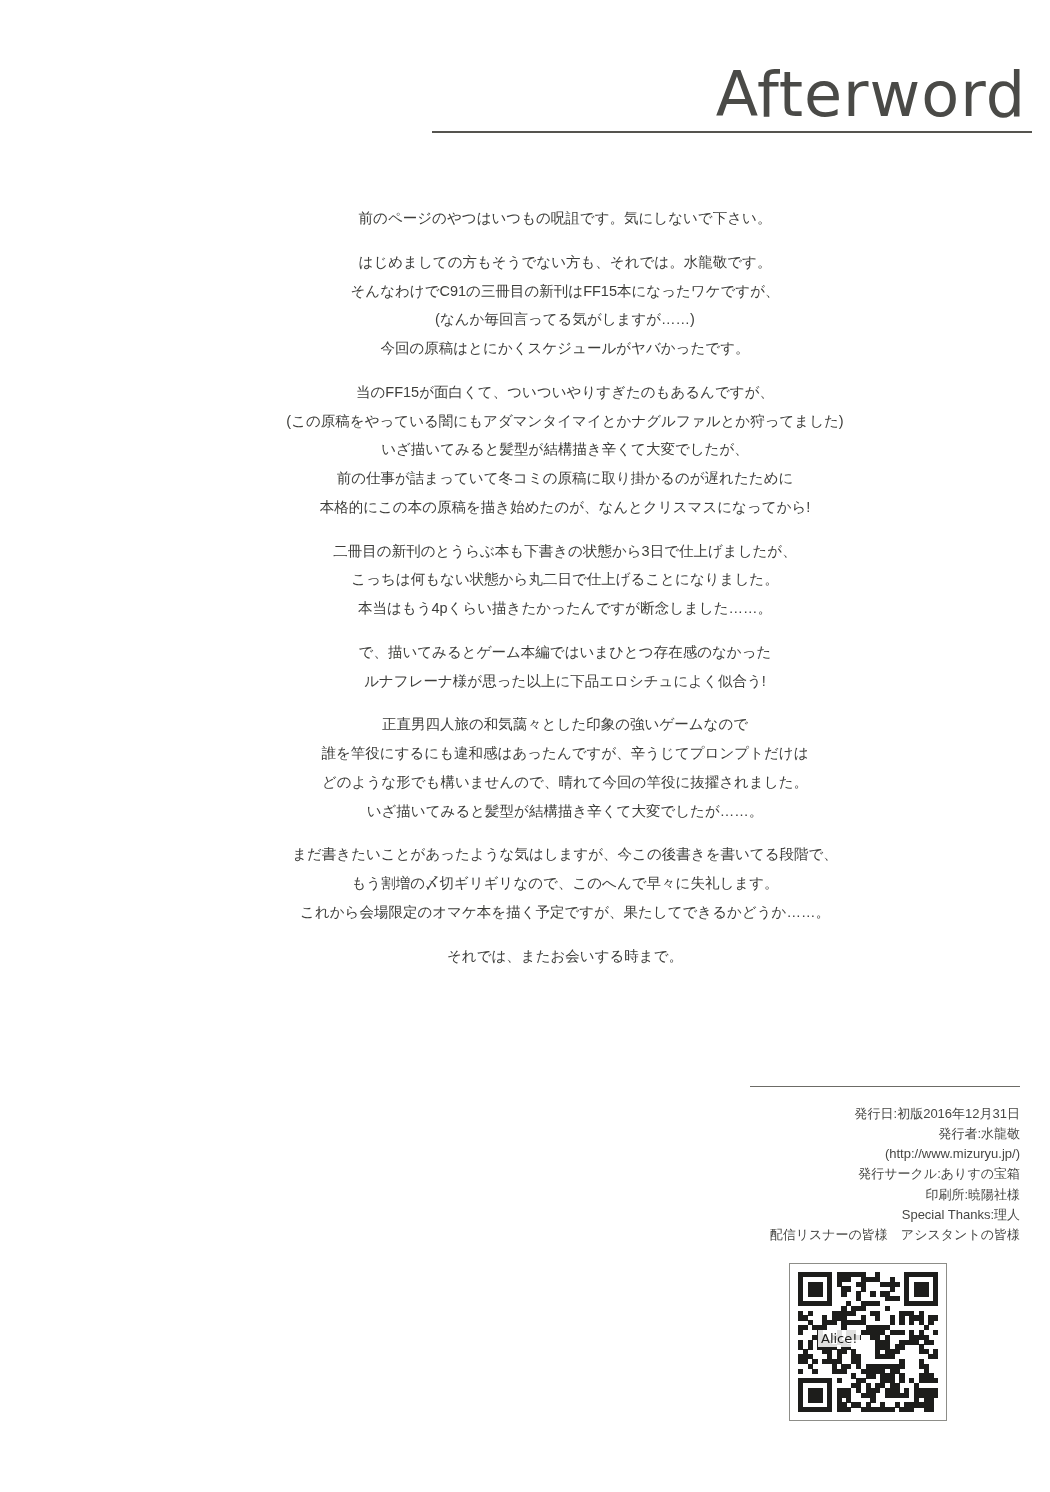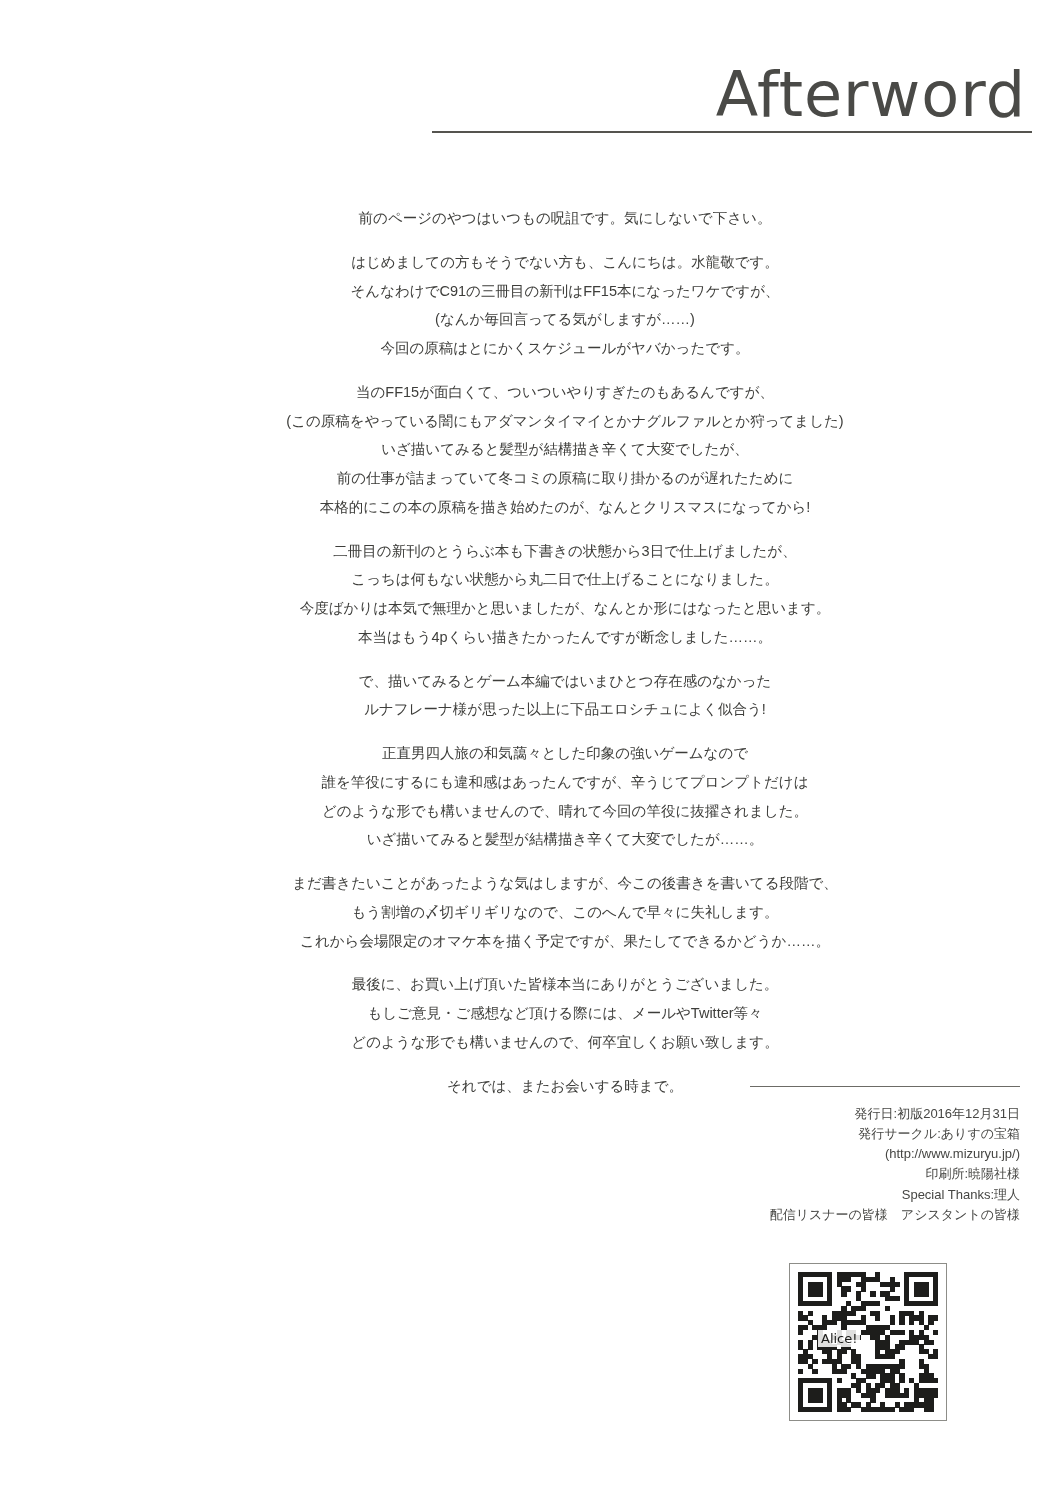--- a/index.html
+++ b/index.html
@@ -138,38 +138,37 @@
     <div class="title-rule"></div>
   </div>
 
   <div class="body-text">
 
     <div class="para">
       <p>前のページのやつはいつもの呪詛です。気にしないで下さい。</p>
     </div>
 
     <div class="para">
-      <p>はじめましての方もそうでない方も、こんにちは。水龍敬です。</p>
+      <p>はじめましての方もそうでない方も、それでは。水龍敬です。</p>
       <p>そんなわけでC91の三冊目の新刊はFF15本になったワケですが、</p>
       <p>(なんか毎回言ってる気がしますが……)</p>
       <p>今回の原稿はとにかくスケジュールがヤバかったです。</p>
     </div>
 
     <div class="para">
       <p>当のFF15が面白くて、ついついやりすぎたのもあるんですが、</p>
       <p>(この原稿をやっている闇にもアダマンタイマイとかナグルファルとか狩ってました)</p>
       <p>いざ描いてみると髪型が結構描き辛くて大変でしたが、</p>
       <p>前の仕事が詰まっていて冬コミの原稿に取り掛かるのが遅れたために</p>
       <p>本格的にこの本の原稿を描き始めたのが、なんとクリスマスになってから!</p>
     </div>
 
     <div class="para">
       <p>二冊目の新刊のとうらぶ本も下書きの状態から3日で仕上げましたが、</p>
       <p>こっちは何もない状態から丸二日で仕上げることになりました。</p>
-      <p>今度ばかりは本気で無理かと思いましたが、なんとか形にはなったと思います。</p>
       <p>本当はもう4pくらい描きたかったんですが断念しました……。</p>
     </div>
 
     <div class="para">
       <p>で、描いてみるとゲーム本編ではいまひとつ存在感のなかった</p>
       <p>ルナフレーナ様が思った以上に下品エロシチュによく似合う!</p>
     </div>
 
     <div class="para">
       <p>正直男四人旅の和気藹々とした印象の強いゲームなので</p>
@@ -177,38 +176,34 @@
       <p>どのような形でも構いませんので、晴れて今回の竿役に抜擢されました。</p>
       <p>いざ描いてみると髪型が結構描き辛くて大変でしたが……。</p>
     </div>
 
     <div class="para">
       <p>まだ書きたいことがあったような気はしますが、今この後書きを書いてる段階で、</p>
       <p>もう割増の〆切ギリギリなので、このへんで早々に失礼します。</p>
       <p>これから会場限定のオマケ本を描く予定ですが、果たしてできるかどうか……。</p>
     </div>
 
-    <div class="para">
-      <p>最後に、お買い上げ頂いた皆様本当にありがとうございました。</p>
-      <p>もしご意見・ご感想など頂ける際には、メールやTwitter等々</p>
-      <p>どのような形でも構いませんので、何卒宜しくお願い致します。</p>
-    </div>
 
     <div class="para">
       <p>それでは、またお会いする時まで。</p>
     </div>
 
   </div>
 
   <div class="colophon-rule"></div>
 
   <div class="colophon">
     <div>発行日:初版2016年12月31日</div>
+    <div>発行者:水龍敬</div>
+    <div>(http://www.mizuryu.jp/)</div>
     <div>発行サークル:ありすの宝箱</div>
-    <div>(http://www.mizuryu.jp/)</div>
     <div>印刷所:暁陽社様</div>
     <div>Special Thanks:理人</div>
     <div>配信リスナーの皆様　アシスタントの皆様</div>
   </div>
 
   <div class="qr-box">
     <div class="qr-inner" id="qr-inner">
         <span class="qr-cell" style="left:0.00px;top:0.00px;width:5.23px;height:5.23px"></span>
         <span class="qr-cell" style="left:4.83px;top:0.00px;width:5.23px;height:5.23px"></span>
         <span class="qr-cell" style="left:9.66px;top:0.00px;width:5.23px;height:5.23px"></span>

